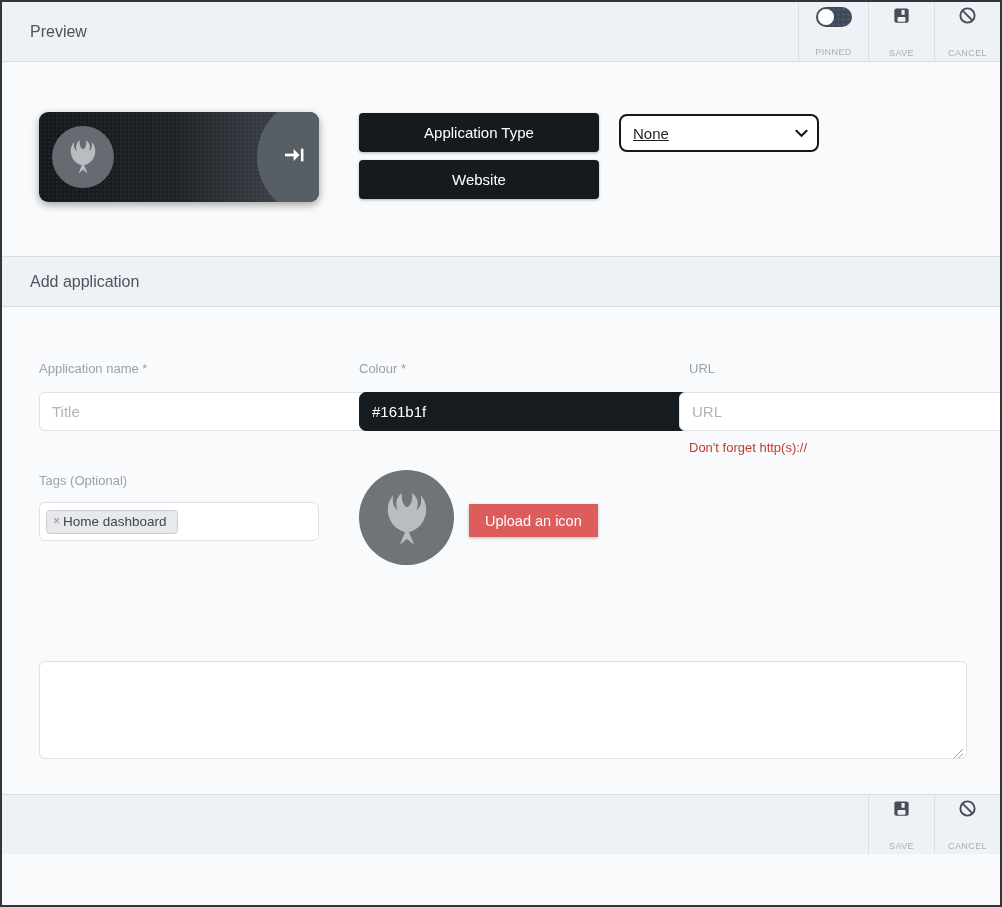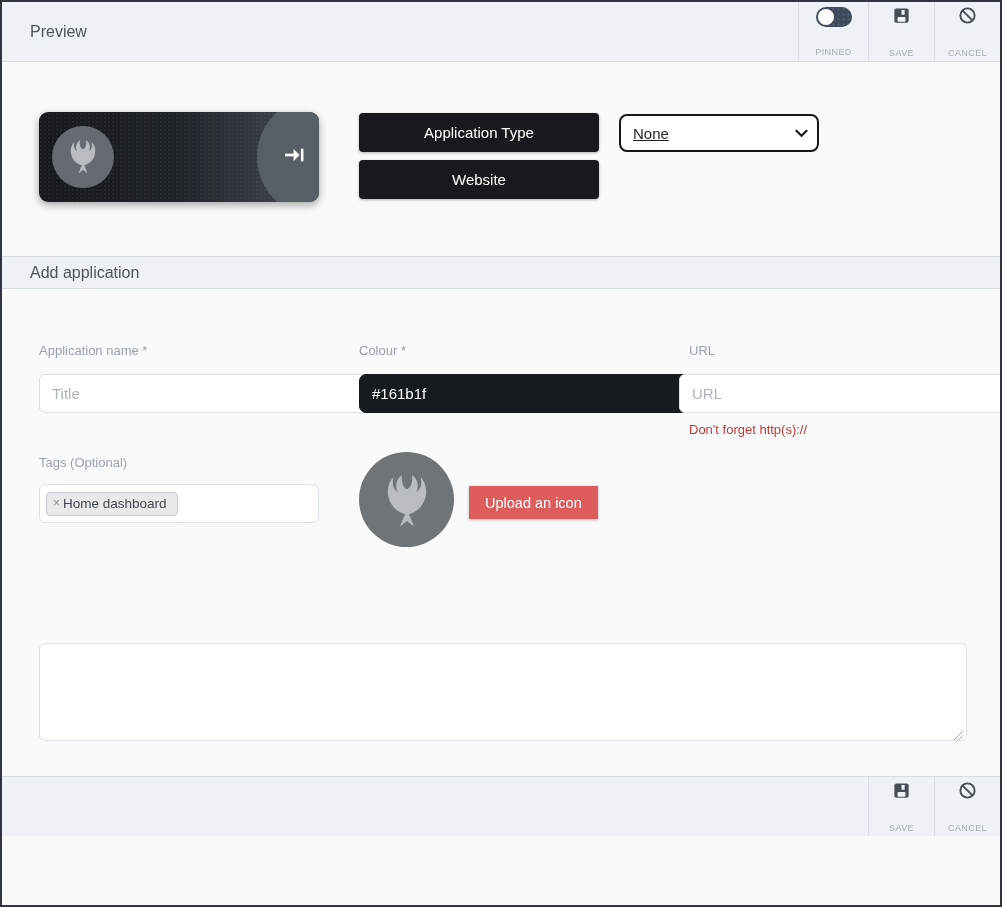--- a/index.html
+++ b/index.html
@@ -53,21 +53,21 @@
   .type-btn.second { top:98px; }
 
   .select-wrap { position:absolute; left:617px; top:52px; width:200px; height:38px; }
   .select-wrap select { width:100%; height:100%; appearance:none; -webkit-appearance:none;
           border:2px solid #14171a; border-radius:8px; background:#fff; font-size:15px;
           padding:0 30px 0 12px; color:#1c2025; font-family:inherit; cursor:pointer;text-decoration:underline; }
   .select-chevron { position:absolute; right:11px; top:50%; transform:translateY(-50%);
           pointer-events:none; }
 
   
-  .section-bar { height:33px; flex:none; background:#eef1f6; border-top:1px solid #d8dce3;
+  .section-bar { height:51px; flex:none; background:#eef1f6; border-top:1px solid #d8dce3;
           border-bottom:1px solid #d8dce3; display:flex; align-items:center;
           padding-left:28px; font-size:16px; color:#4d545c; }
 
   
   .form-body { position:relative; height:318px; flex:none; background:#f9fafc; }
   .field-label { position:absolute; font-size:13px; color:#99a2ac; }
   .text-input { position:absolute; width:332px; height:39px; border:1px solid #dde1e7;
           border-radius:6px; background:#fff; padding:0 12px; font-size:15px; color:#4a5057;
           font-family:inherit; }
   .text-input::placeholder { color:#adb4bc; }

